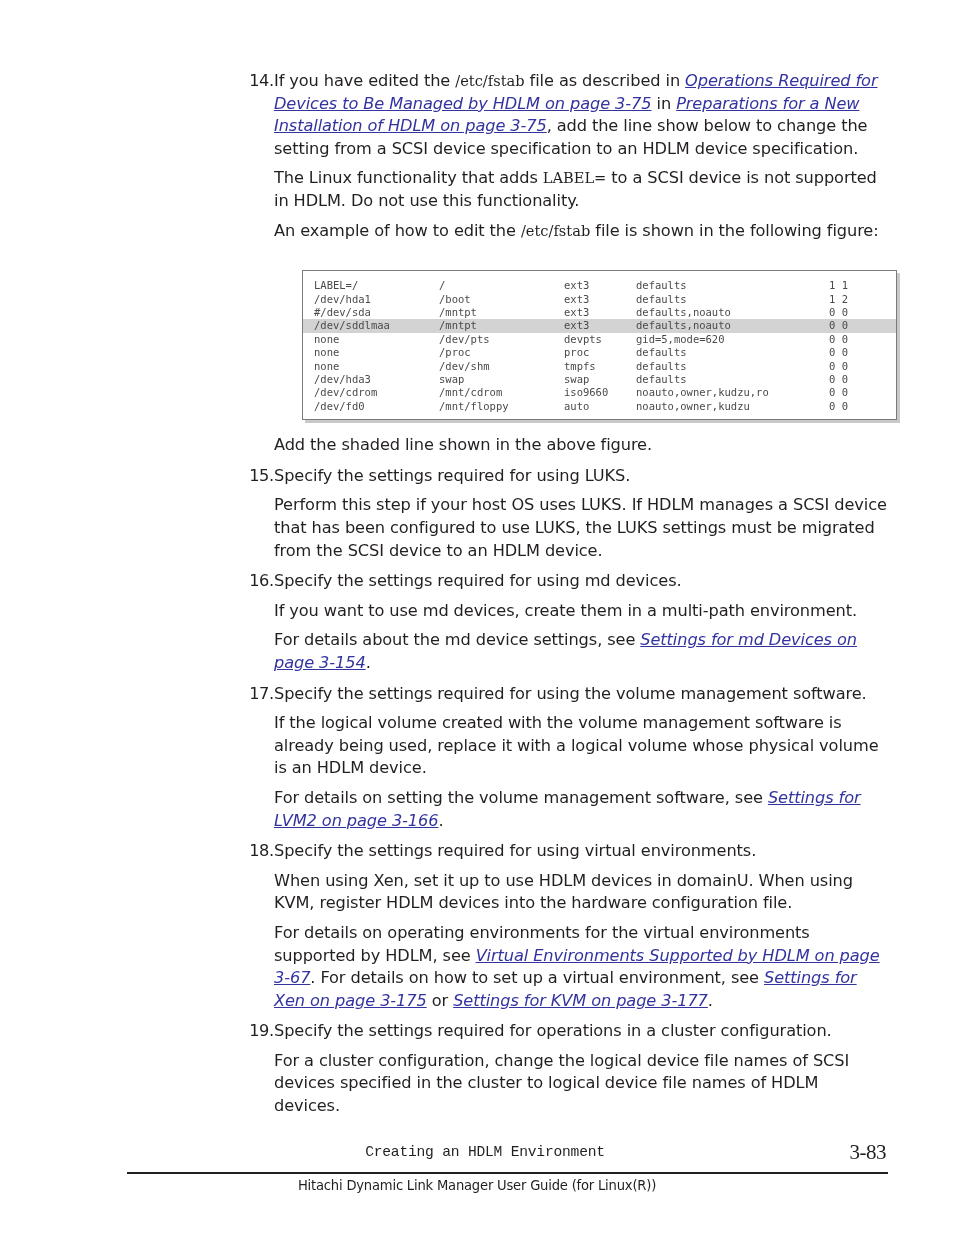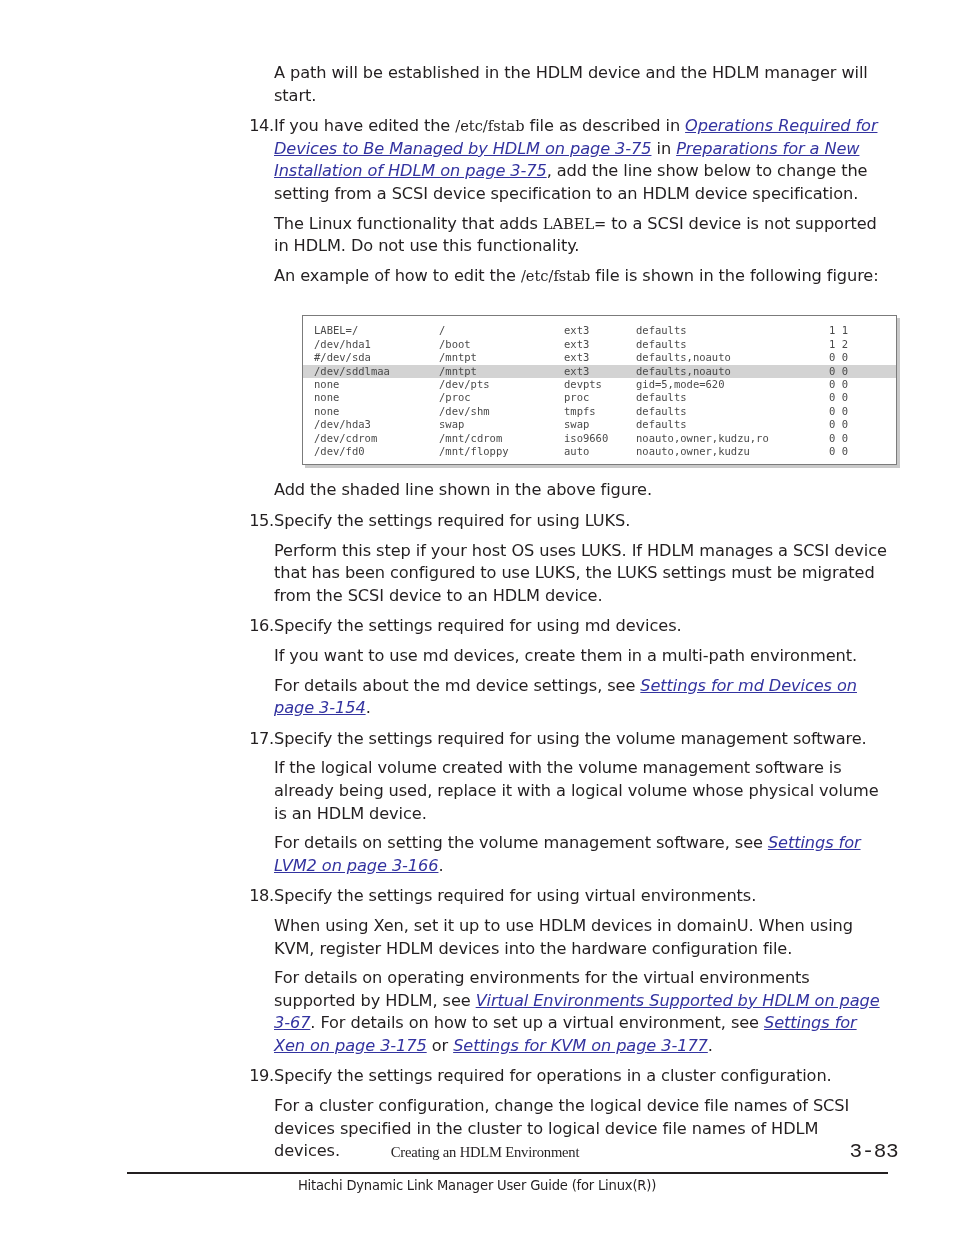--- a/index.html
+++ b/index.html
@@ -120,32 +120,32 @@
     position: relative;
     height: 24px;
   }
   .footer-chapter {
     position: absolute;
     left: 0;
     right: 0;
     text-align: center;
     font-size: 14.6px;
     color: #231f20;
-    font-family: Liberation Serif, serif;
+    font-family: Liberation Mono, monospace;
     letter-spacing: -0.2px;
     padding-left: 16px;
   }
   .footer-pageno {
     position: absolute;
-    right: 56px;
+    right: 68px;
     top: -4px;
     font-size: 21px;
     color: #231f20;
     letter-spacing: -0.5px;
-    font-family: Liberation Mono, monospace;
+    font-family: Liberation Serif, serif;
   }
   .footer-rule {
     position: absolute;
     left: 127px;
     top: 28px;
     width: 761px;
     height: 2px;
     background: #231f20;
   }
   .footer-title {
@@ -159,21 +159,20 @@
     font-family: "DejaVu Sans Condensed", "DejaVu Sans", sans-serif;
     letter-spacing: -0.2px;
   }
 </style>
 </head>
 <body>
 
 <div class="page">
   <div class="content">
 
-    <p class="para indent">A path will be established in the HDLM device and the HDLM manager will start.</p>
 
     <div class="li">
       <span class="num">14.</span>
       <div class="li-body">
         <p class="para"><span>If you have edited the </span><span class="mono">/etc/fstab</span><span> file as described in </span><span class="doclink">Operations Required for Devices to Be Managed by HDLM on page 3-75</span><span> in </span><span class="doclink">Preparations for a New Installation of HDLM on page 3-75</span><span>, add the line show below to change the setting from a SCSI device specification to an HDLM device specification.</span></p>
         <p class="para block-gap"><span>The Linux functionality that adds </span><span class="mono">LABEL=</span><span> to a SCSI device is not supported in HDLM. Do not use this functionality.</span></p>
         <p class="para block-gap"><span>An example of how to edit the </span><span class="mono">/etc/fstab</span><span> file is shown in the following figure:</span></p>
 
         <div class="figure-wrap">
           <div class="figure-box" id="figure-box">

